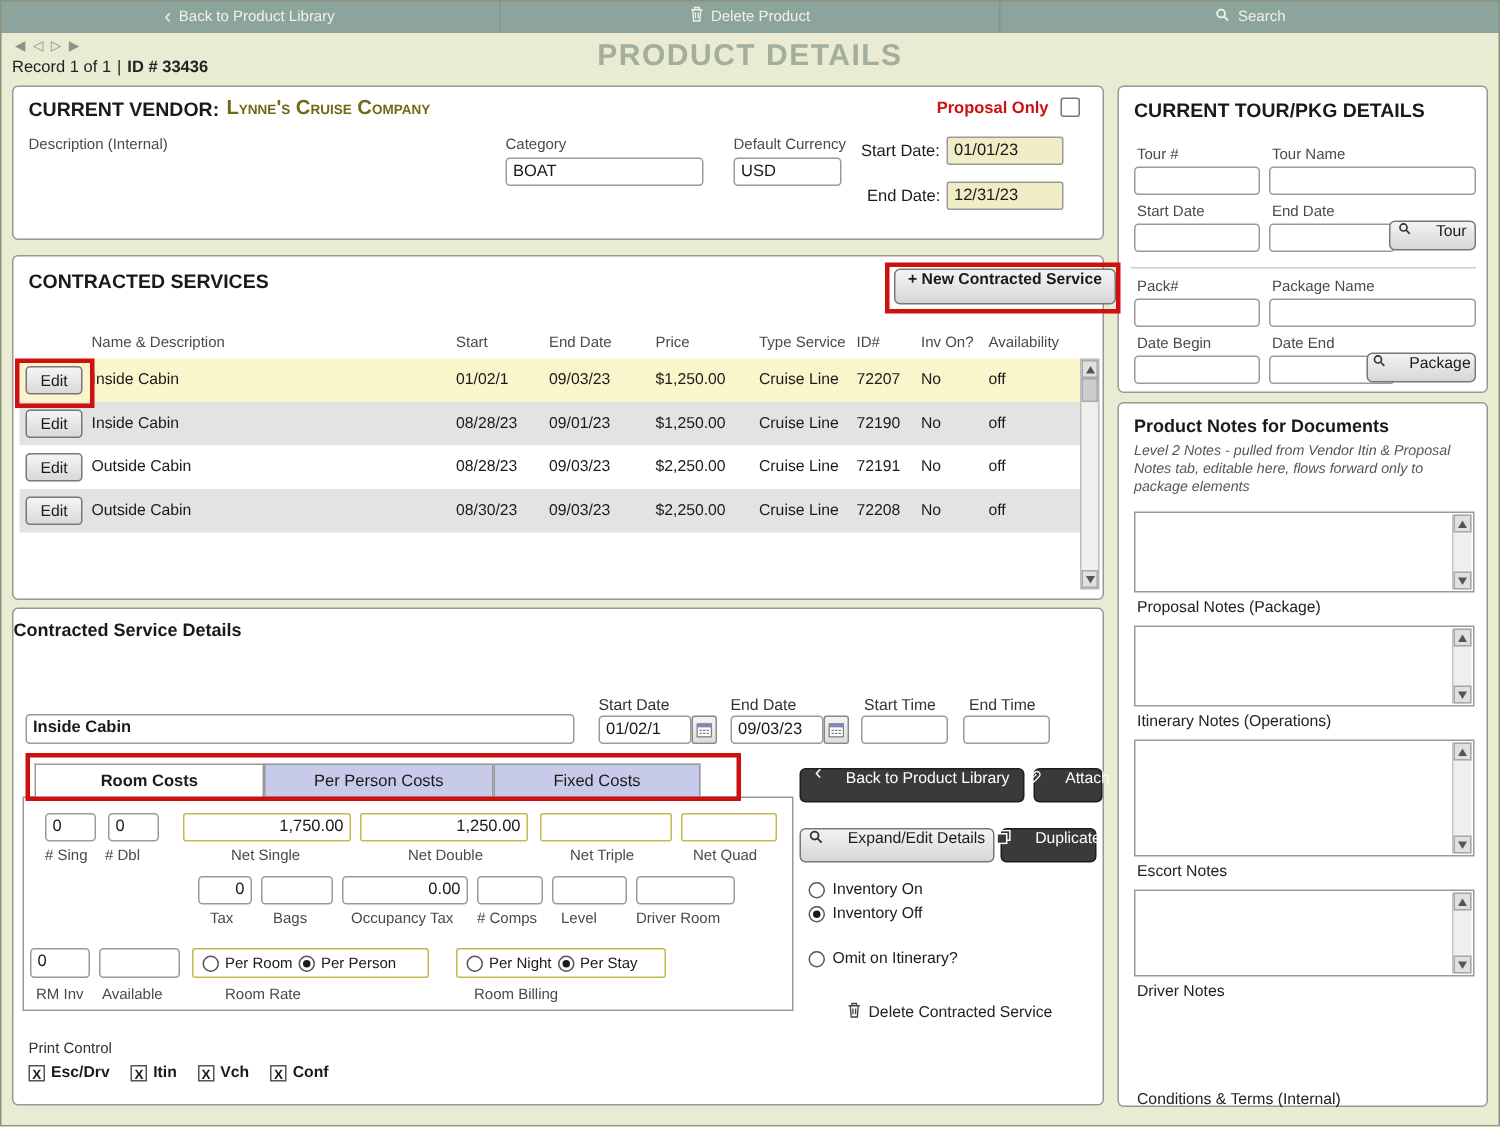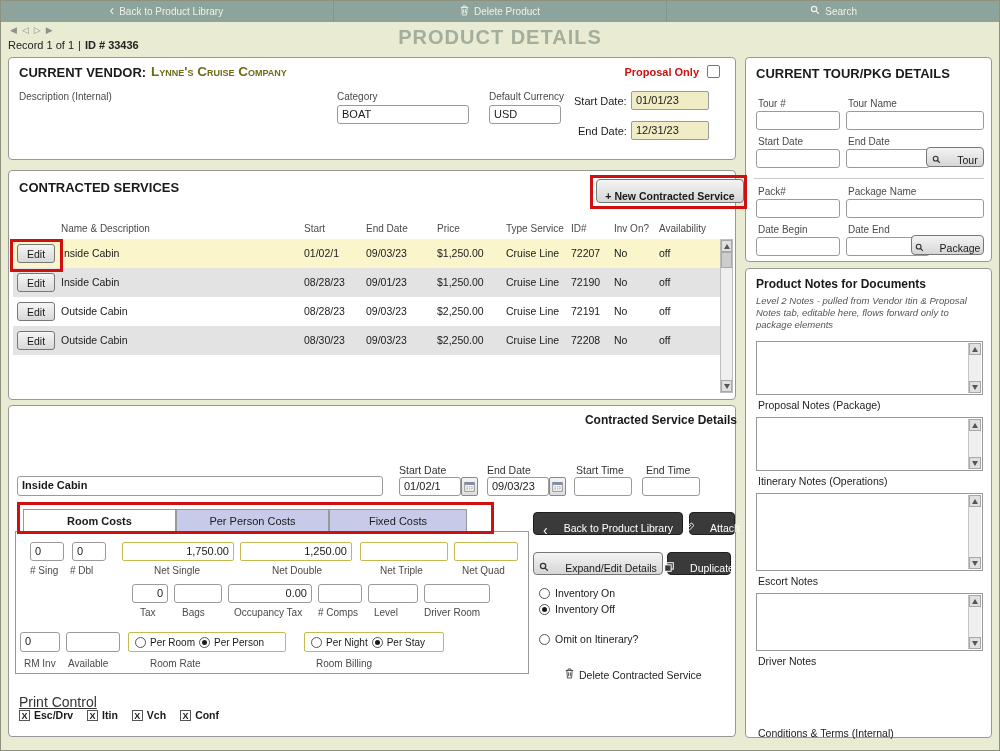--- a/index.html
+++ b/index.html
@@ -16,21 +16,21 @@
   .nav-arrows{position:absolute;left:10px;top:25px;display:flex;gap:5px;color:#8f8f8f;font-size:9px}
   .record-text{position:absolute;left:8px;top:39px;font-size:11px;color:#222;display:flex;gap:4px;white-space:nowrap}
   .page-title{position:absolute;left:0;top:26px;width:100%;text-align:center;font-size:20px;font-weight:bold;color:#a3ae9c;letter-spacing:1px}
   
   .panel{position:absolute;background:#fff;border:1px solid #989898;border-radius:4px}
   .lbl{position:absolute;font-size:10px;color:#4a4a4a;white-space:nowrap}
   .inp{position:absolute;background:#fff;border:1px solid #9a9a9a;border-radius:3px;height:19px;font-size:11px;padding:2px 4px;white-space:nowrap;overflow:hidden}
   .inp.tan{background:#f0ecc5;border-radius:2px}
   .inp.gold{border-color:#c5b94f;border-radius:2px}
   .inp.num{text-align:right}
-  .btn{position:absolute;display:flex;align-items:flex-end;justify-content:center;gap:16px;background:linear-gradient(#f4f4f4,#d6d6d6);border:1px solid #777;border-radius:4px;font-size:10.5px;cursor:default;white-space:nowrap}
+  .btn{position:absolute;display:flex;align-items:flex-start;justify-content:center;gap:16px;background:linear-gradient(#f4f4f4,#d6d6d6);border:1px solid #777;border-radius:4px;font-size:10.5px;cursor:default;white-space:nowrap}
   .btn.dark{background:#3a3a3a;color:#fff;border-color:#1e1e1e}
   .cbx{position:absolute;width:13px;height:13px;border:1px solid #777;background:#fff;border-radius:2px}
   .vendor-name{font-variant:small-caps;font-weight:bold;font-size:13.5px;color:#6f6a15}
   .ann{position:absolute;border:3px solid #cf1010;pointer-events:none;z-index:55}
   
   .svc-row{position:absolute;left:4px;width:707px;height:29px}
   .svc-row .cell{position:absolute;top:0;line-height:29px;font-size:10.5px;white-space:nowrap}
   .edit-btn{position:absolute;left:4px;top:5px;width:38px;height:19px;background:linear-gradient(#f5f5f5,#d9d9d9);border:1px solid #777;border-radius:3px;font-size:10.5px;display:flex;align-items:center;justify-content:center}
   
   .vsb{position:absolute;width:13px;background:#efefef;border:1px solid #bdbdbd;display:flex;flex-direction:column}
@@ -176,21 +176,21 @@
       </div>
     <div class="sb-thumb"></div>
     <div class="sb-fill"></div>
     <div class="sb-btn">
         <div class="tri-down"></div>
       </div>
   </div>
 </div>
 
 <div class="panel" style="left:8px;top:405px;width:728px;height:332px">
-  <div class="abs" style="left:0;top:7px;width:728px;text-align:right;font-weight:bold;font-size:12px">Contracted Service Details</div>
+  <div class="abs" style="left:0;top:7px;width:728px;text-align:left;font-weight:bold;font-size:12px">Contracted Service Details</div>
 
   <div class="inp" style="left:8px;top:70px;width:366px;height:20px;font-weight:bold">Inside Cabin</div>
 
   <div class="lbl" style="left:390px;top:58px;font-size:10.5px;color:#333">Start Date</div>
   <div class="inp" style="left:390px;top:71px;width:62px">01/02/1</div>
   <div class="cal-btn" style="left:452px;top:71px">
       <svg width="11" height="11" viewBox="0 0 14 14">
         <rect x="1" y="2" width="12" height="11" fill="#fff" stroke="#777"></rect>
         <rect x="1" y="2" width="12" height="3" fill="#7a8bb5"></rect>
         <path d="M3 7.5h2M6 7.5h2M9 7.5h2M3 10h2M6 10h2M9 10h2" stroke="#777" stroke-width="1"></path>
@@ -306,21 +306,21 @@
     <span class="radio"></span>
     <span>Omit on Itinerary?</span>
   </div>
   <div class="radio-row" style="left:556px;top:262px;color:#222">
     <span style="color:#444"><svg width="9" height="11" viewBox="0 0 12 14">
           <path d="M1 3h10M4 3V1h4v2M2.5 3l.7 10h5.6l.7-10M4.8 5.5v5M7.2 5.5v5" fill="none" stroke="currentColor" stroke-width="1.2"></path>
         </svg></span>
     <span>Delete Contracted Service</span>
   </div>
 
-  <div class="abs" style="left:10px;top:288px;font-size:14px;text-decoration:underline;color:#333">Print Control</div>
+  <div class="abs" style="left:10px;top:288px;font-size:10px;color:#333">Print Control</div>
   <div class="abs" style="left:10px;top:303px;display:flex;gap:14px">
     <div class="pc-item">
       <span class="cb">X</span>
       <span style="font-weight:bold">Esc/Drv</span>
     </div>
     <div class="pc-item">
       <span class="cb">X</span>
       <span style="font-weight:bold">Itin</span>
     </div>
     <div class="pc-item">

